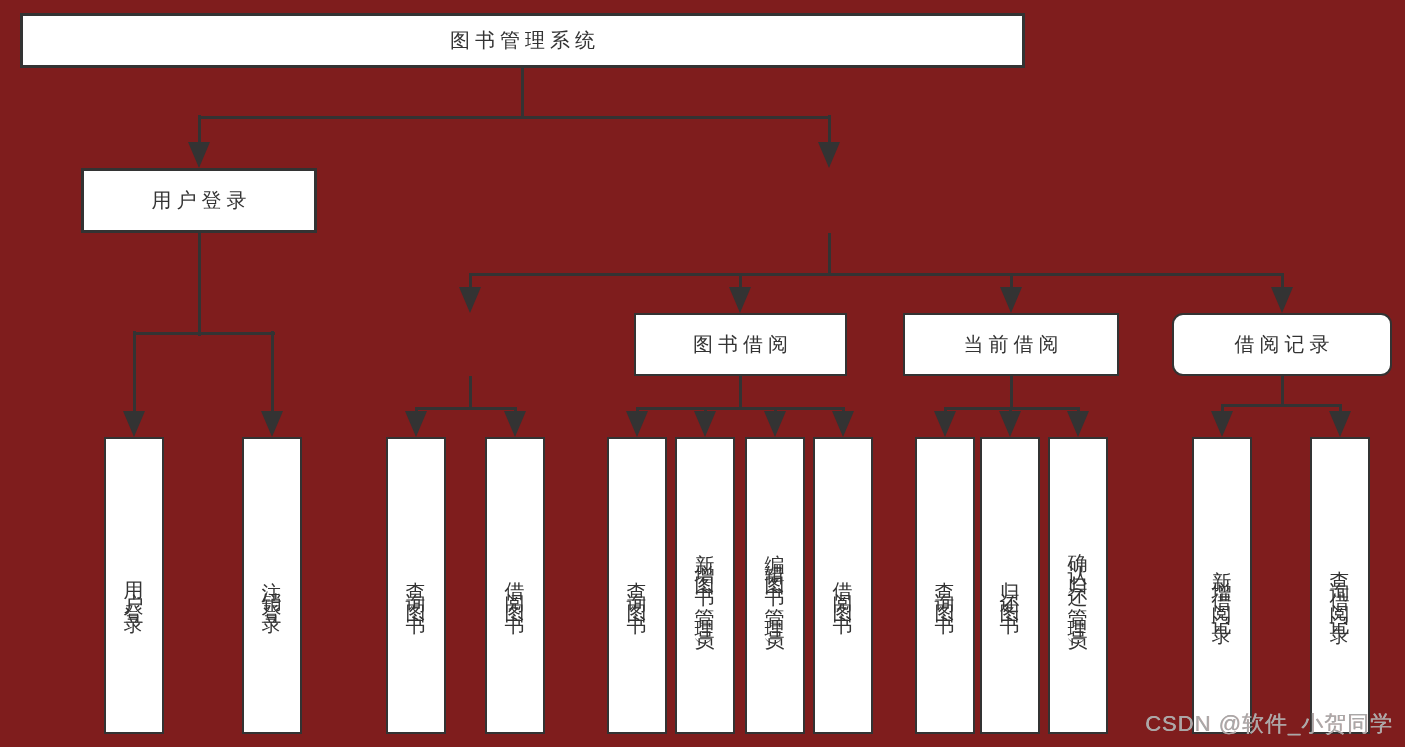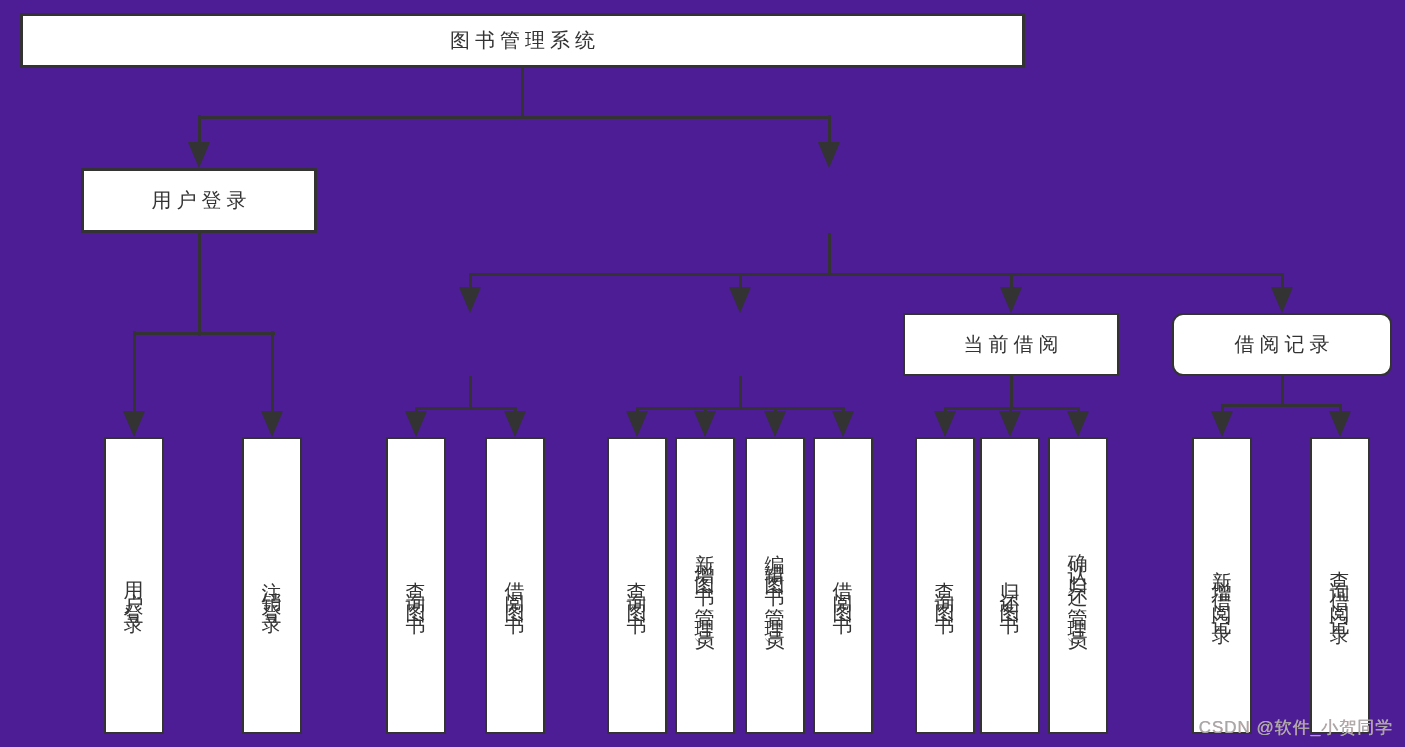--- a/index.html
+++ b/index.html
@@ -1,17 +1,17 @@
 <!DOCTYPE html>
 <html><head>
 <meta charset="utf-8">
 <style>
   html,body{margin:0;padding:0;background:#ffffff;}
   #canvas{
-    position:relative;width:1405px;height:747px;background:#4c1d95;overflow:hidden;
+    position:relative;width:1405px;height:747px;background:#7f1d1d;overflow:hidden;
     font-family:"Liberation Sans","DejaVu Sans",sans-serif;color:#333333;
   }
   .node{
     position:absolute;box-sizing:border-box;background:#ffffff;
     border:3px solid #333333;display:flex;align-items:center;justify-content:center;
     font-size:20px;letter-spacing:5px;color:#333333;text-indent:5px;
   }
   .node.thin{border-width:2.5px;}
   .node.vert{
     writing-mode:vertical-rl;text-orientation:mixed;
@@ -21,33 +21,34 @@
   .vline,.hline{position:absolute;background:#333333;}
   .vline{width:3px;}
   .hline{height:3px;}
   .arrowhead{
     position:absolute;width:0;height:0;
     border-left:11px solid transparent;border-right:11px solid transparent;
     border-top:26px solid #333333;
   }
   #watermark{
     position:absolute;right:12px;bottom:8px;
-    font-size:17px;letter-spacing:1px;color:#a8a8a8;
+    font-size:22px;letter-spacing:1px;color:#a8a8a8;
     text-shadow:0.5px 0 0 #c9a9a9;
   }
 </style>
 </head>
 <body>
 
 <div id="canvas">
 
   <div class="node" style="left:20px;top:13px;width:1005px;height:55px;">图书管理系统</div>
 
   <div class="node" style="left:81px;top:168px;width:236px;height:65px;">用户登录</div>
 
+  <div class="node thin" style="left:634px;top:313px;width:213px;height:63px;">图书借阅</div>
   <div class="node thin" style="left:903px;top:313px;width:216px;height:63px;">当前借阅</div>
   <div class="node thin" style="left:1172px;top:313px;width:220px;height:63px;border-radius:11px;">借阅记录</div>
 
   <div class="node thin vert" style="left:104px;top:437px;width:60px;height:297px;">用户登录</div>
   <div class="node thin vert" style="left:242px;top:437px;width:60px;height:297px;">注销登录</div>
 
   <div class="node thin vert" style="left:386px;top:437px;width:60px;height:297px;">查询图书</div>
   <div class="node thin vert" style="left:485px;top:437px;width:60px;height:297px;">借阅图书</div>
 
   <div class="node thin vert" style="left:607px;top:437px;width:60px;height:297px;">查询图书</div>

